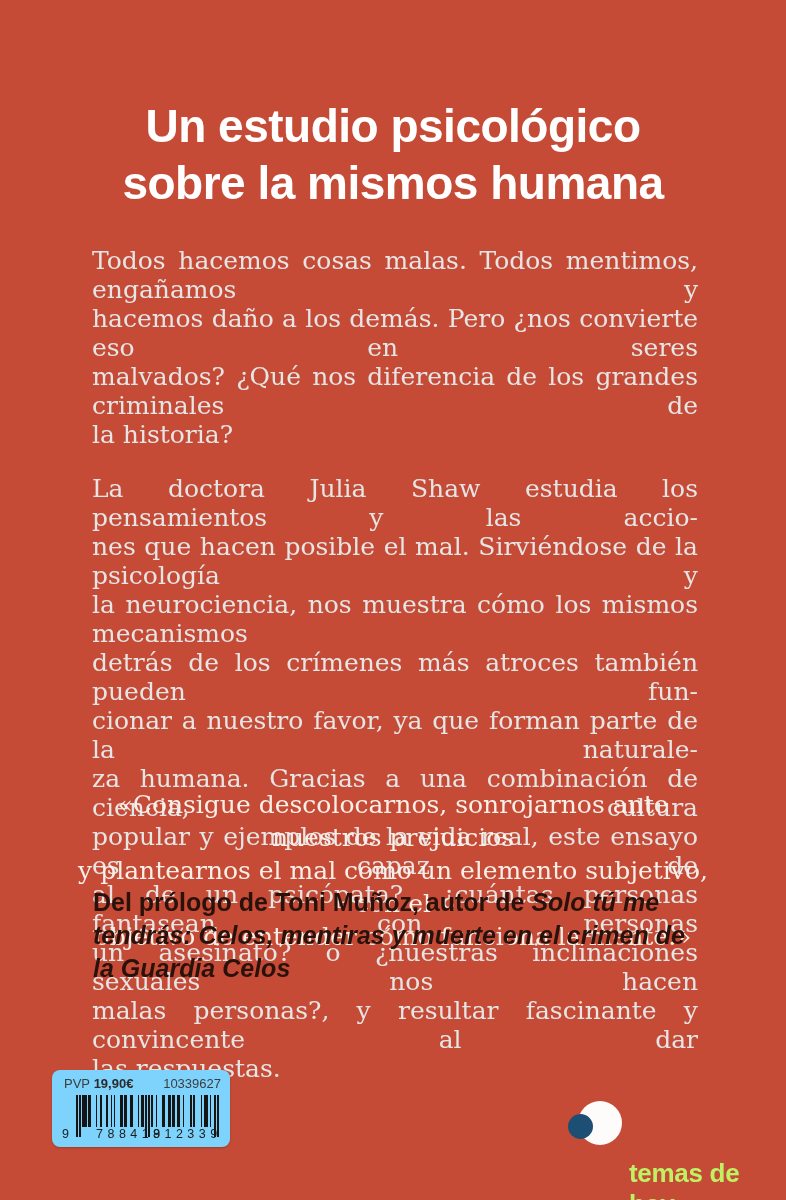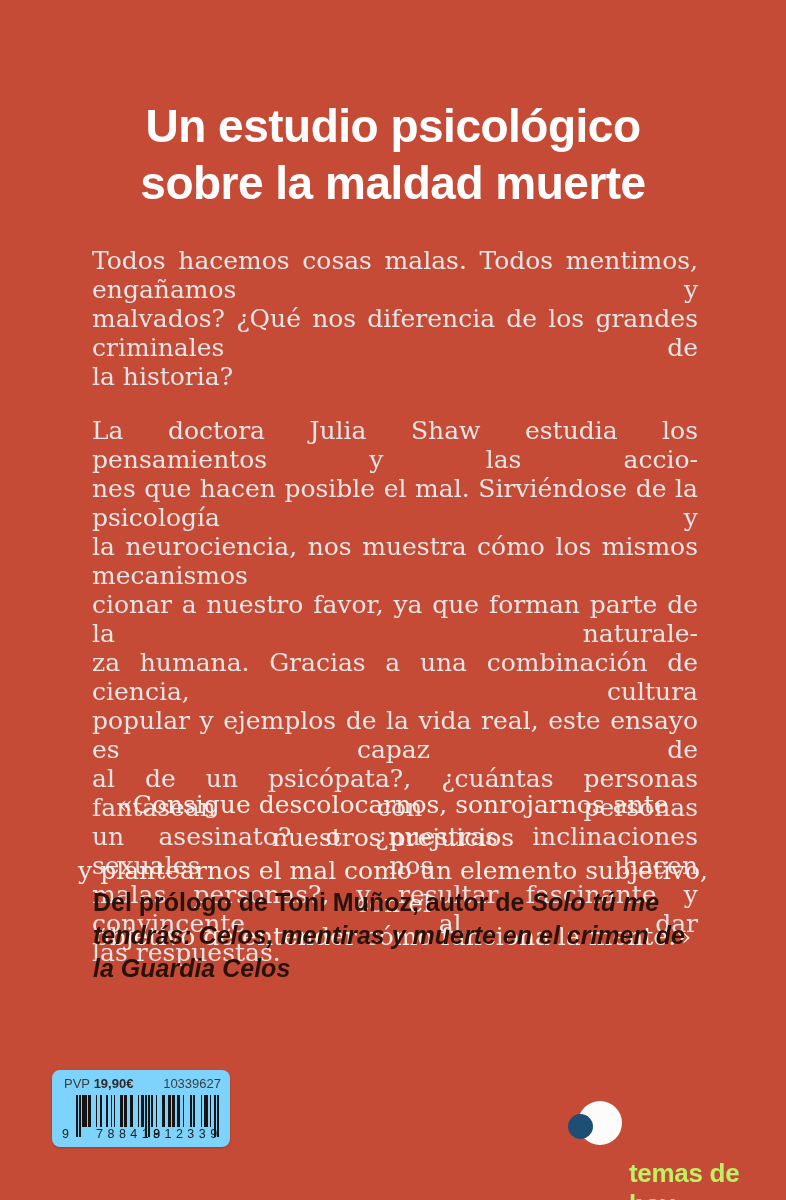--- a/index.html
+++ b/index.html
@@ -140,34 +140,36 @@
     margin-top: 48px;
   }
 </style>
 </head>
 <body>
 
 <div class="cover">
 
   <div class="title-block">
       <div class="title-line">Un estudio psicológico</div>
-      <div class="title-line">sobre la maldad muerte</div>
+      <div class="title-line">sobre la mismos humana</div>
     </div>
 
   <div class="body-block">
     <div class="para">
         <div class="jline">Todos hacemos cosas malas. Todos mentimos, engañamos y</div>
+        <div class="jline">hacemos daño a los demás. Pero ¿nos convierte eso en seres</div>
         <div class="jline">malvados? ¿Qué nos diferencia de los grandes criminales de</div>
         <div class="jline">la historia?</div>
       </div>
 
     <div class="para">
         <div class="jline">La doctora Julia Shaw estudia los pensamientos y las accio-</div>
         <div class="jline">nes que hacen posible el mal. Sirviéndose de la psicología y</div>
         <div class="jline">la neurociencia, nos muestra cómo los mismos mecanismos</div>
+        <div class="jline">detrás de los crímenes más atroces también pueden fun-</div>
         <div class="jline">cionar a nuestro favor, ya que forman parte de la naturale-</div>
         <div class="jline">za humana. Gracias a una combinación de ciencia, cultura</div>
         <div class="jline">popular y ejemplos de la vida real, este ensayo es capaz de</div>
         <div class="jline">al de un psicópata?, ¿cuántas personas fantasean con personas</div>
         <div class="jline">un asesinato? o ¿nuestras inclinaciones sexuales nos hacen</div>
         <div class="jline">malas personas?, y resultar fascinante y convincente al dar</div>
         <div class="jline">las respuestas.</div>
       </div>
   </div>
 

